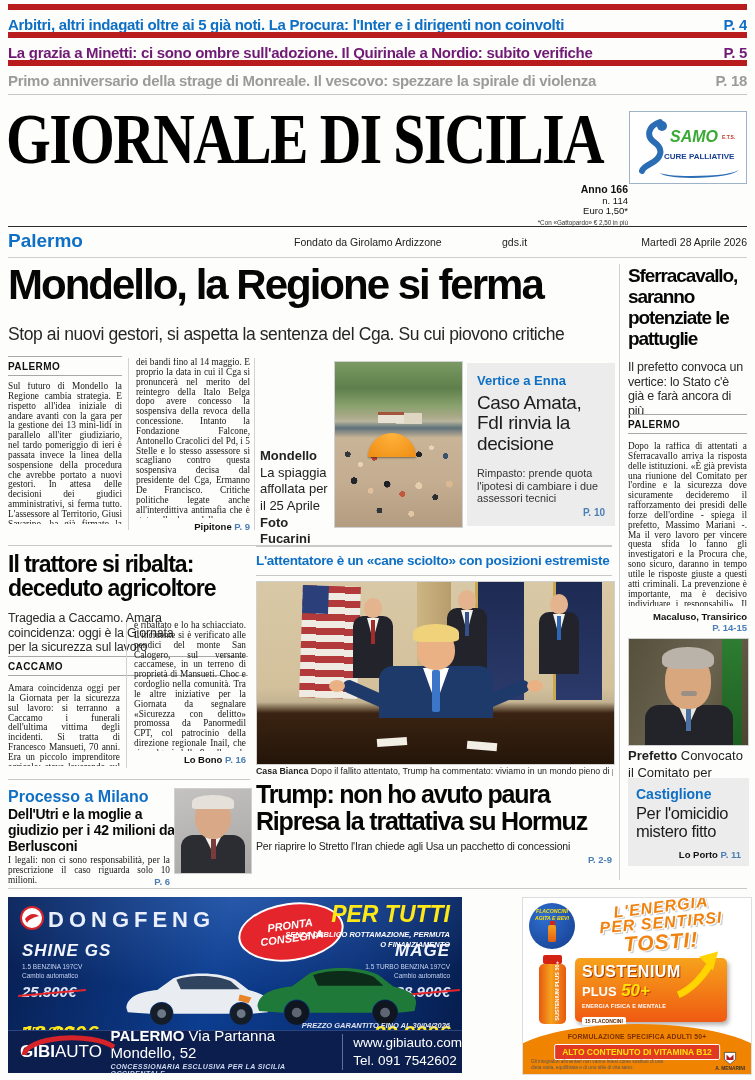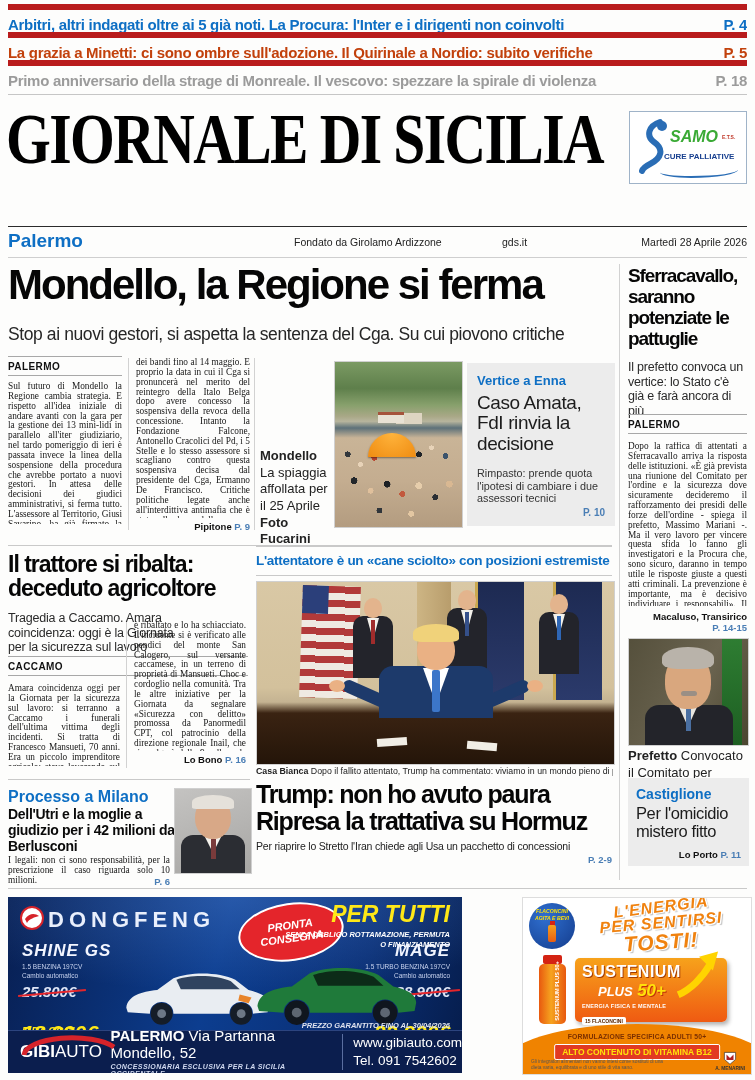--- a/index.html
+++ b/index.html
@@ -6,21 +6,21 @@
   .page{position:relative;width:755px;height:1080px;background:#fdfdfc;margin:0 auto;overflow:hidden;
         font-family:"Liberation Sans",sans-serif;color:#111;}
   .abs{position:absolute;}
   .hr{position:absolute;border-top:1px solid #c9c9c9;height:0;}
   .vr{position:absolute;border-left:1px solid #d2d2d2;width:0;}
 
   
   .strip-row{position:absolute;left:8px;width:739px;height:28px;display:flex;align-items:center;
              justify-content:space-between;border-top:6px solid #b91c1c;font-size:15px;font-weight:bold;
              letter-spacing:-0.3px;white-space:nowrap;overflow:hidden;}
-  .strip-blue{color:#0e6fc4;} .strip-black{color:#c2410c;gap:28px;} .strip-gray{color:#9b9b9b;}
+  .strip-blue{color:#0e6fc4;} .strip-black{color:#701a75;gap:28px;} .strip-gray{color:#9b9b9b;}
   .strip-row .pg{margin-left:12px;}
 
   
   .masthead{left:6px;top:103px;font-family:"Liberation Serif",serif;font-weight:bold;font-size:72px;
             line-height:1;letter-spacing:-2px;transform:scaleX(0.80);transform-origin:left top;
             color:#000;white-space:nowrap;}
   .samo-box{left:629px;top:111px;width:116px;height:71px;border:1px solid #9fb3c8;background:#fff;overflow:hidden;}
   .samo-name{position:absolute;left:40px;top:16px;font-size:16px;font-weight:800;font-style:italic;color:#3aaa35;}
   .samo-ets{position:absolute;left:92px;top:22px;font-size:5px;color:#c0392b;font-weight:bold;}
   .samo-tag{position:absolute;left:34px;top:40px;font-size:8px;font-weight:800;color:#173f8f;}
@@ -155,21 +155,21 @@
   .su-arc .l1{display:block;font-size:16px;transform:rotate(-7deg);letter-spacing:1px;}
   .su-arc .l2{display:block;font-size:16px;transform:rotate(-5deg);margin-top:-2px;letter-spacing:1px;}
   .su-arc .l3{display:block;font-size:21px;transform:rotate(-4deg);margin-top:-2px;letter-spacing:1px;}
   .su-bottle{position:absolute;left:16px;top:66px;width:27px;height:60px;border-radius:5px;
              background:linear-gradient(90deg,#e8590f,#f6a31f 45%,#e8590f);}
   .su-bottle:before{content:"";position:absolute;left:4px;top:-9px;width:19px;height:9px;background:#d42313;border-radius:2px;}
   .su-bottle-label{position:absolute;left:-12px;top:24px;transform:rotate(-90deg);font-size:5.5px;font-weight:800;color:#fff;white-space:nowrap;}
   .su-box{position:absolute;left:52px;top:60px;width:152px;height:64px;border-radius:5px;padding:5px 7px;box-sizing:border-box;
           background:linear-gradient(180deg,#f7a21b,#ef5a12);box-shadow:2px 3px 4px rgba(0,0,0,.3);}
   .su-name{font-size:16px;font-weight:800;color:#fff;letter-spacing:0.5px;text-shadow:1px 1px 0 #a33c00;}
-  .su-plus{font-size:13px;font-weight:800;font-style:italic;color:#fff;margin-left:16px;}
+  .su-plus{font-size:13px;font-weight:800;color:#fff;}
   .su-50{font-size:17px;font-weight:800;font-style:italic;color:#ffe10a;text-shadow:1px 1px 0 #c0330a;}
   .su-sub{font-size:5.5px;font-weight:bold;color:#fff;margin-top:2px;letter-spacing:0.3px;}
   .su-count{display:inline-block;font-size:5px;font-weight:bold;color:#5a2500;background:#fff;border-radius:2px;padding:1px 3px;margin-top:3px;}
   .su-arrow{position:absolute;right:2px;top:-14px;width:52px;height:60px;}
   .su-swoosh{position:absolute;left:-22px;top:126px;width:272px;height:84px;border-radius:50%;background:#f08300;}
   .su-claim1{position:absolute;left:0;right:0;top:9px;text-align:center;font-size:6.8px;font-weight:800;color:#7a2f00;letter-spacing:0.2px;}
   .su-claim2{position:absolute;left:50%;top:20px;transform:translateX(-50%);background:#e23a22;color:#ffe10a;
              font-size:8.5px;font-weight:800;padding:2px 7px;border:1px solid #fff;border-radius:2px;white-space:nowrap;}
   .su-disc{position:absolute;left:8px;bottom:3px;width:138px;font-size:4.8px;color:#555;line-height:1.3;}
   .su-men{position:absolute;right:6px;bottom:3px;text-align:center;font-size:4.8px;color:#333;font-weight:bold;}
@@ -198,20 +198,26 @@
     <svg style="position:absolute;left:8px;top:6px;" width="34" height="56" viewBox="0 0 34 56">
       <path d="M22 4 C10 8 8 18 16 24 C26 31 24 40 12 46 C8 48 5 50 4 53" fill="none" stroke="#2a6db5" stroke-width="6" stroke-linecap="round"></path>
       <circle cx="24" cy="8" r="5" fill="#2a6db5"></circle>
     </svg>
     <span class="samo-name">SAMO</span>
     <span class="samo-ets">E.T.S.</span>
     <span class="samo-tag">CURE PALLIATIVE</span>
     <span class="samo-arc"></span>
   </div>
 
+  <div class="abs anno-block">
+    <div class="anno-1">Anno 166</div>
+    <div class="anno-2">n. 114</div>
+    <div class="anno-2">Euro 1,50*</div>
+    <div class="anno-note">*Con «Gattopardo» € 2,50 in più</div>
+  </div>
 
   <div class="abs edition">
     <span class="ed-city">Palermo</span>
     <span class="ed-mid" style="left:286px;">Fondato da Girolamo Ardizzone</span>
     <span class="ed-mid" style="left:494px;">gds.it</span>
     <span class="ed-mid" style="right:0;">Martedì 28 Aprile 2026</span>
   </div>
 
   <div class="abs h-sub" style="left:8px;top:324px;">Stop ai nuovi gestori, si aspetta la sentenza del Cga. Su cui piovono critiche</div>
   <div class="abs h-xl" style="left:8px;top:264px;">Mondello, la Regione si ferma</div>

